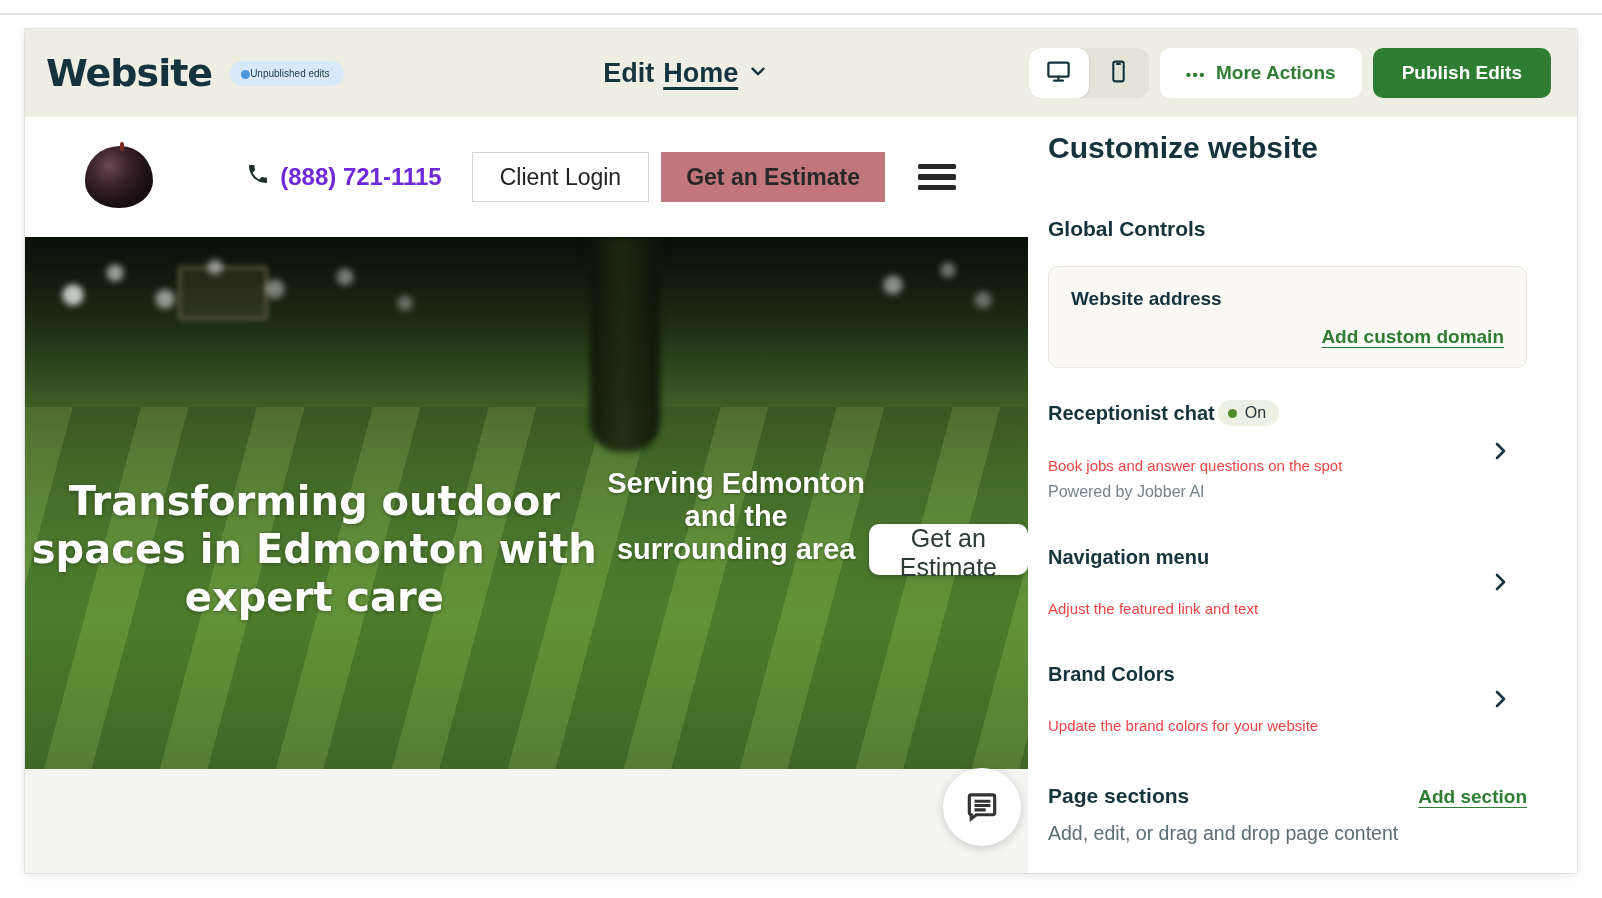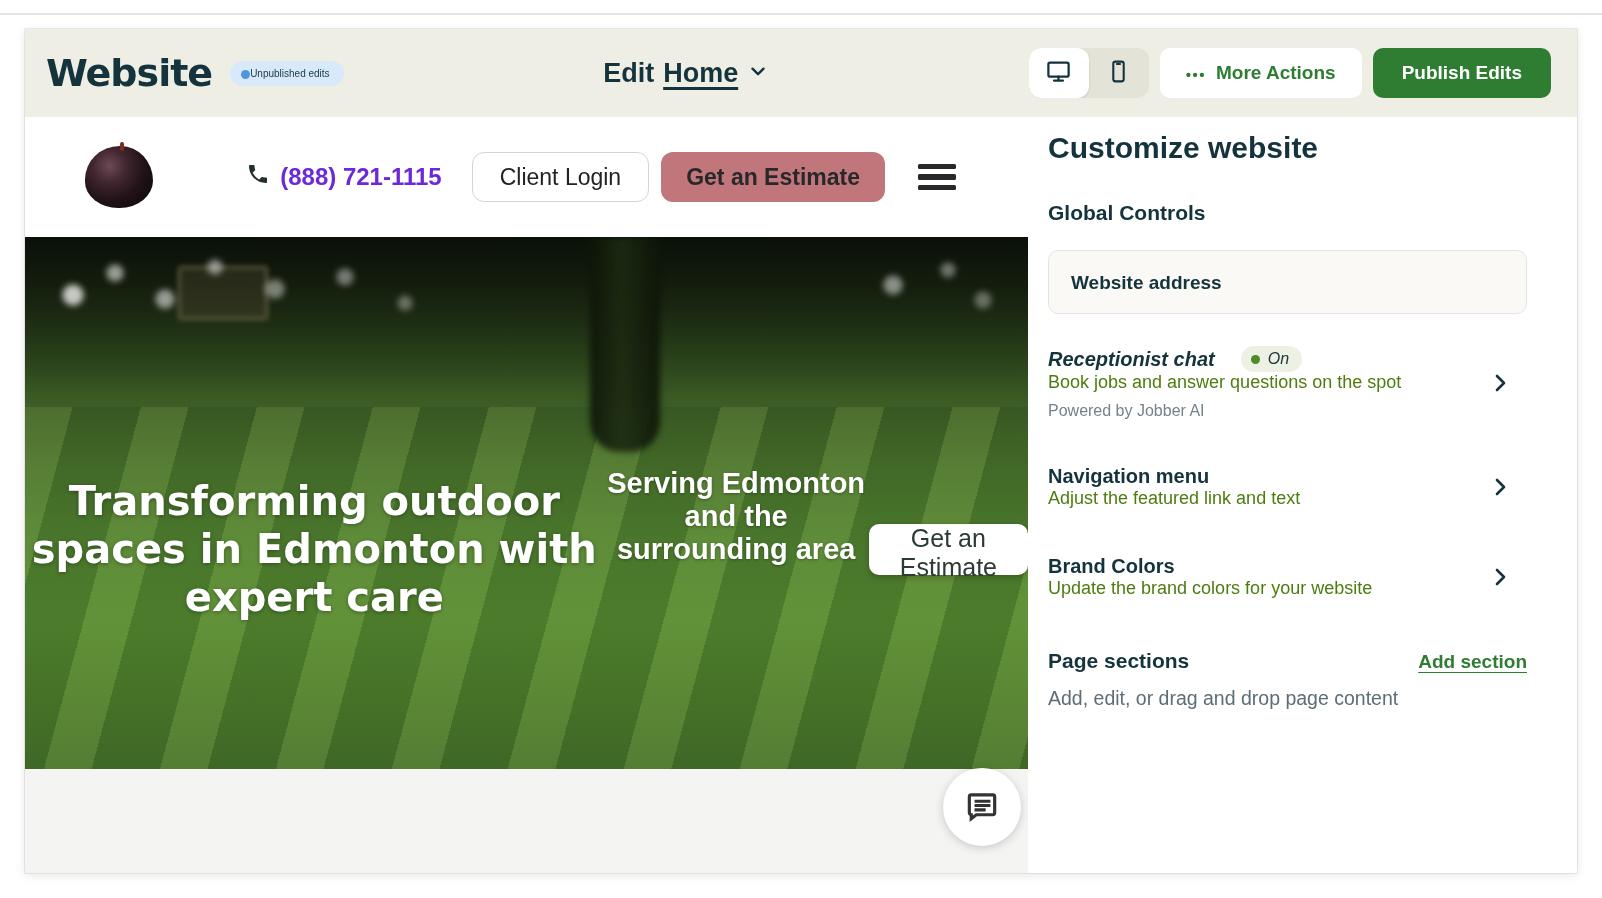--- a/index.html
+++ b/index.html
@@ -31,21 +31,21 @@
   .main { flex:1; display:flex; min-height:0; }
 
   
   .preview { width:1003px; flex:0 0 1003px; display:flex; flex-direction:column; position:relative; background:#f4f4f2; }
   .site-header { height:120px; flex:0 0 120px; background:#fff; display:flex; align-items:center; padding:0 72px 0 60px; }
   .plum { width:68px; height:62px; position:relative;
     border-radius:52% 48% 50% 50% / 55% 57% 45% 43%;
     background:radial-gradient(circle at 36% 32%, #6d4a55 0%, #41262f 28%, #201218 58%, #0c0609 100%); }
   .plum::before { content:""; position:absolute; left:52%; top:-4px; width:4px; height:9px; background:#7e2c22; border-radius:2px; }
   .phone-link { margin-left:auto; display:flex; align-items:center; gap:10px; font-size:24px; font-weight:700; color:#6d28d9; cursor:pointer; }
-  .hdr-btn { height:50px; border-radius:12px; font-size:23px; display:inline-flex; align-items:center; justify-content:center;
+  .hdr-btn { height:50px; border-radius:0; font-size:23px; display:inline-flex; align-items:center; justify-content:center;
     cursor:pointer; font-family:"Liberation Sans", sans-serif; }
   .client-login { margin-left:30px; background:#fff; border:1px solid #d4d4d4; color:#222; padding:0 27px; }
   .get-estimate { margin-left:12px; background:#c1767c; border:none; color:#28282a; font-weight:600; padding:0 25px; }
   .menu-button { margin-left:33px; background:none; border:none; cursor:pointer; display:flex; flex-direction:column; gap:5px; }
   .menu-button span { width:38px; height:5.5px; border-radius:1.5px; background:#28282a; }
 
   
   .hero { height:532px; flex:0 0 532px; position:relative; overflow:hidden;
     background:linear-gradient(180deg,#141c10 0%,#1f2c15 9%,#2b421b 19%,#3a5a24 30%,#47702b 43%,#508030 57%,#53862f 72%,#4c7b2b 86%,#446f2a 100%); }
   .canopy { position:absolute; left:0; right:0; top:0; height:160px; background:linear-gradient(180deg, rgba(4,9,3,.6), rgba(4,9,3,0)); }
@@ -73,36 +73,36 @@
   .hero-sub { margin-top:26px; font-size:29px; font-weight:600; color:#fff; text-shadow:0 1px 3px rgba(0,0,0,.35); }
   .hero-cta { margin-top:92px; background:#fff; border:none; border-radius:10px; height:51px; padding:0 31px;
     font-family:"Liberation Sans", sans-serif; font-size:25px; color:#2e3b34; cursor:pointer; box-shadow:0 2px 6px rgba(0,0,0,.25); }
   .below-hero { flex:1; background:#f4f4f2; }
   .chat-fab { position:absolute; left:918px; top:651px; width:78px; height:78px; border-radius:50%; background:#fff;
     box-shadow:0 2px 10px rgba(0,0,0,.18); display:flex; align-items:center; justify-content:center; cursor:pointer; border:none; }
 
   
   .sidebar { flex:1; background:#fff; padding:14px 50px 0 20px; overflow:hidden; }
   .sidebar h1 { font-size:30px; font-weight:800; color:#14333d; }
-  .section-heading { margin-top:36px; font-size:21px; font-weight:800; color:#14333d; }
+  .section-heading { margin-top:52px; font-size:21px; font-weight:800; color:#14333d; }
   .card { margin-top:25px; background:#faf9f5; border:1px solid #e7e5db; border-radius:10px; padding:21px 22px 19px; }
   .card-title { font-size:19px; font-weight:800; color:#14333d; }
   .card-url { margin-top:16px; font-size:19.5px; color:#2e4b55; }
   .card-action { margin-top:16px; text-align:right; }
   .green-link { font-size:19px; font-weight:800; color:#2e7d32; text-decoration:underline; text-underline-offset:4px; cursor:pointer; }
   .row { position:relative; cursor:pointer; }
   .row-1 { margin-top:32px; }
   .row-2 { margin-top:45px; }
   .row-3 { margin-top:46px; }
-  .row-title-line { display:flex; align-items:center; gap:26px;font-style:italic; }
+  .row-title-line { display:flex; align-items:center; gap:3px; }
   .row-title { font-size:20px; font-weight:800; color:#14333d; }
   .on-badge { display:flex; align-items:center; gap:8px; background:#edf1e3; border-radius:14px; padding:4px 13px 4px 10px;
     font-size:16px; color:#24343b; }
   .on-dot { width:9px; height:9px; border-radius:50%; background:#4c8b27; }
-  .row-desc { margin-top:0; font-size:18px; color:#4d7c0f; }
+  .row-desc { margin-top:31px; font-size:15px; color:#ef4444; }
   .row-footnote { margin-top:9px; font-size:16px; color:#74828a; }
   .chevron { position:absolute; right:15px; top:50%; transform:translateY(-50%); display:flex; }
   .sections-header { margin-top:50px; display:flex; align-items:baseline; justify-content:space-between; }
   .sections-desc { margin-top:14px; font-size:19.5px; color:#5c6d75; }
 </style>
 </head>
 <body>
 
 <div class="top-divider"></div>
 
@@ -195,20 +195,23 @@
         </span>
       </button>
     </div>
 
     <div class="sidebar">
       <h1>Customize website</h1>
       <div class="section-heading">Global Controls</div>
 
       <div class="card">
         <div class="card-title">Website address</div>
+        <div class="card-action">
+          <a class="green-link">Add custom domain</a>
+        </div>
       </div>
 
       <div class="row row-1">
         <div class="row-title-line">
           <span class="row-title">Receptionist chat</span>
           <span class="on-badge">
             <span class="on-dot"></span>
             <span>On</span>
           </span>
         </div>

